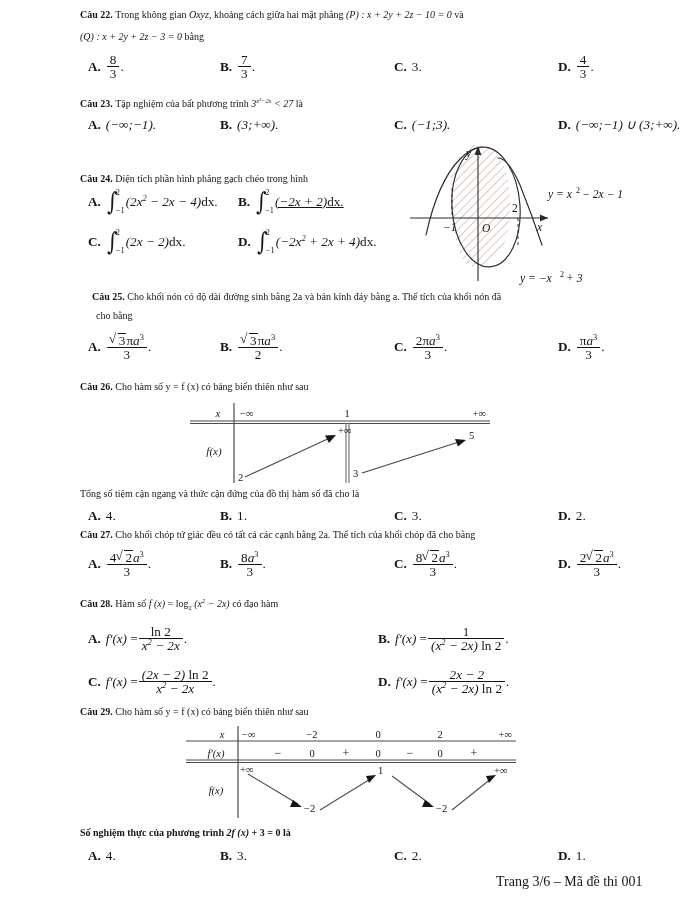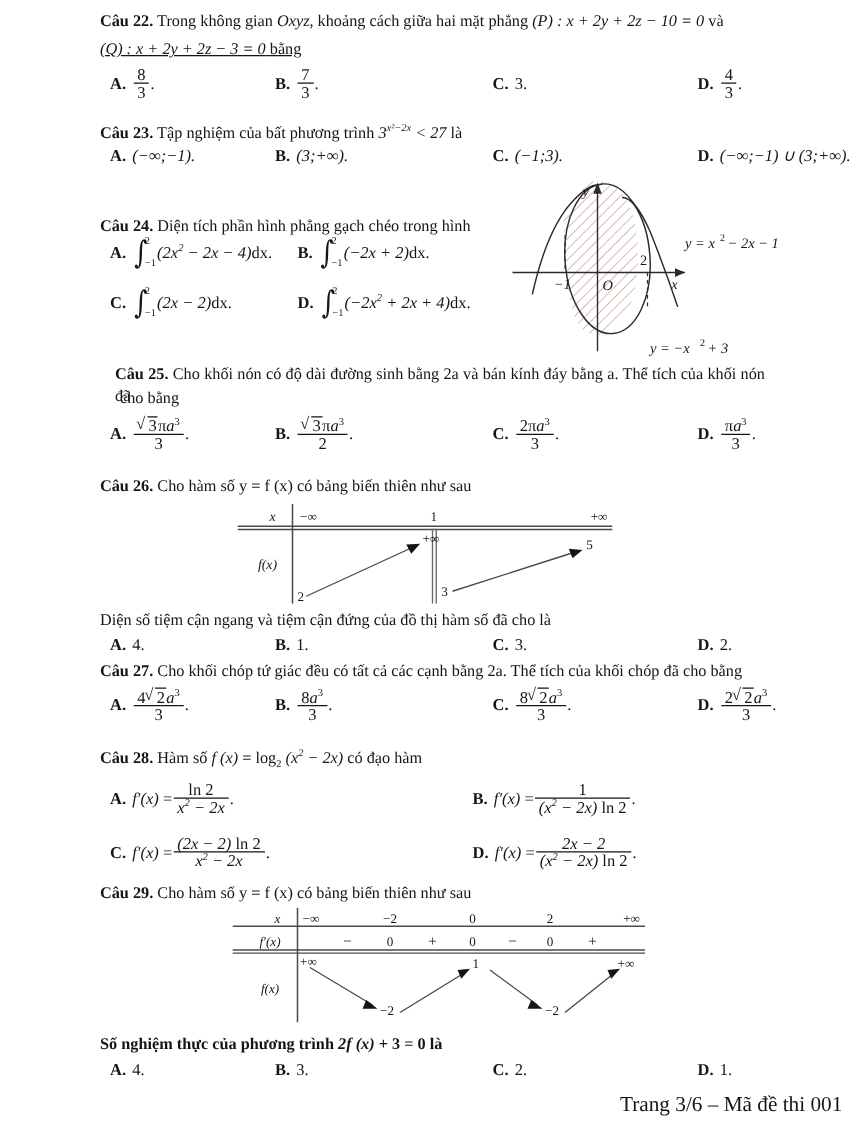--- a/index.html
+++ b/index.html
@@ -18,21 +18,21 @@
   .page {
     position: relative;
     width: 680px;
     height: 901px;
     padding: 0;
   }
   
   .qblock { position: absolute; }
   .qlabel { font-weight: bold; }
   .stem {
-    font-size: 13px;
+    font-size: 10px;
     line-height: 1.42;
     text-align: justify;
   }
   .stem.just { text-align: justify; text-justify: inter-word; }
   i.math, .mi { font-style: italic; font-family: "Liberation Serif", serif; }
   .opt-row {
     position: absolute;
     display: flex;
     width: 100%;
     font-size: 13.2px;
@@ -116,36 +116,36 @@
 
   
   #fig-q24 { position: absolute; }
 
   
   .vtable { position: absolute; }
   .vtable svg { display: block; }
 
   .footer {
     position: absolute;
-    font-size: 17px;
+    font-size: 14px;
   }
 </style>
 </head>
 <body>
 
 <div class="page">
 
   <div class="qblock stem just" style="left:80px; top:8px; width:520px;">
     <span class="qlabel">Câu 22.</span>
     <span>Trong không gian</span>
     <i class="mi">Oxyz</i><span>, khoảng cách giữa hai mặt phẳng</span>
     <i class="mi">(P) : x + 2y + 2z − 10 = 0</i>
     <span>và</span>
   </div>
-  <div class="qblock stem" style="left:80px; top:30px; width:520px;text-decoration:underline;">
+  <div class="qblock stem" style="left:80px; top:30px; width:520px;">
     <i class="mi">(Q) : x + 2y + 2z − 3 = 0</i>
     <span>bằng</span>
   </div>
 
   <div class="opt-row" style="left:88px; top:53px;">
     <div class="opt c1">
       <span class="tag">A.</span>
       <span class="frac">
         <span class="num">8</span>
         <span class="den">3</span>
@@ -279,21 +279,21 @@
     </div>
     <div class="opt" style="width:150px;">
       <span class="tag">B.</span>
       <span class="integ">
         <span class="sign">∫</span>
         <span class="lims">
           <span class="up">2</span>
           <span class="lo">−1</span>
         </span>
       </span>
-      <span style="white-space:nowrap;">
+      <span style="white-space:nowrap;text-decoration:underline;">
         <i class="mi">(−2x + 2)</i>dx.
       </span>
     </div>
   </div>
   <div class="opt-row" style="left:88px; top:228px;">
     <div class="opt" style="width:150px;">
       <span class="tag">C.</span>
       <span class="integ">
         <span class="sign">∫</span>
         <span class="lims">
@@ -391,21 +391,21 @@
       <text x="148" y="31" font-family="Liberation Serif, serif" font-size="10.5" fill="#151515">+∞</text>
 
       <line x1="172" y1="70" x2="272" y2="38" stroke="#4a4a4a" stroke-width="1.1"></line>
       <polygon points="276,37 265,36 268,43.5" fill="#151515"></polygon>
       <text x="163" y="74" font-family="Liberation Serif, serif" font-size="10.5" fill="#151515">3</text>
       <text x="279" y="36" font-family="Liberation Serif, serif" font-size="10.5" fill="#151515">5</text>
     </svg>
   </div>
 
   <div class="qblock stem" style="left:80px; top:487px; width:520px;">
-    <span>Diện số tiệm cận ngang và tiệm cận đứng của đồ thị hàm số đã cho là</span>
+    <span>Tổng số tiệm cận ngang và thức cận đứng của đồ thị hàm số đã cho là</span>
   </div>
   <div class="opt-row" style="left:88px; top:508px;">
     <div class="opt c1">
       <span class="tag">A.</span>
       <span>4.</span>
     </div>
     <div class="opt c2">
       <span class="tag">B.</span>
       <span>1.</span>
     </div>

